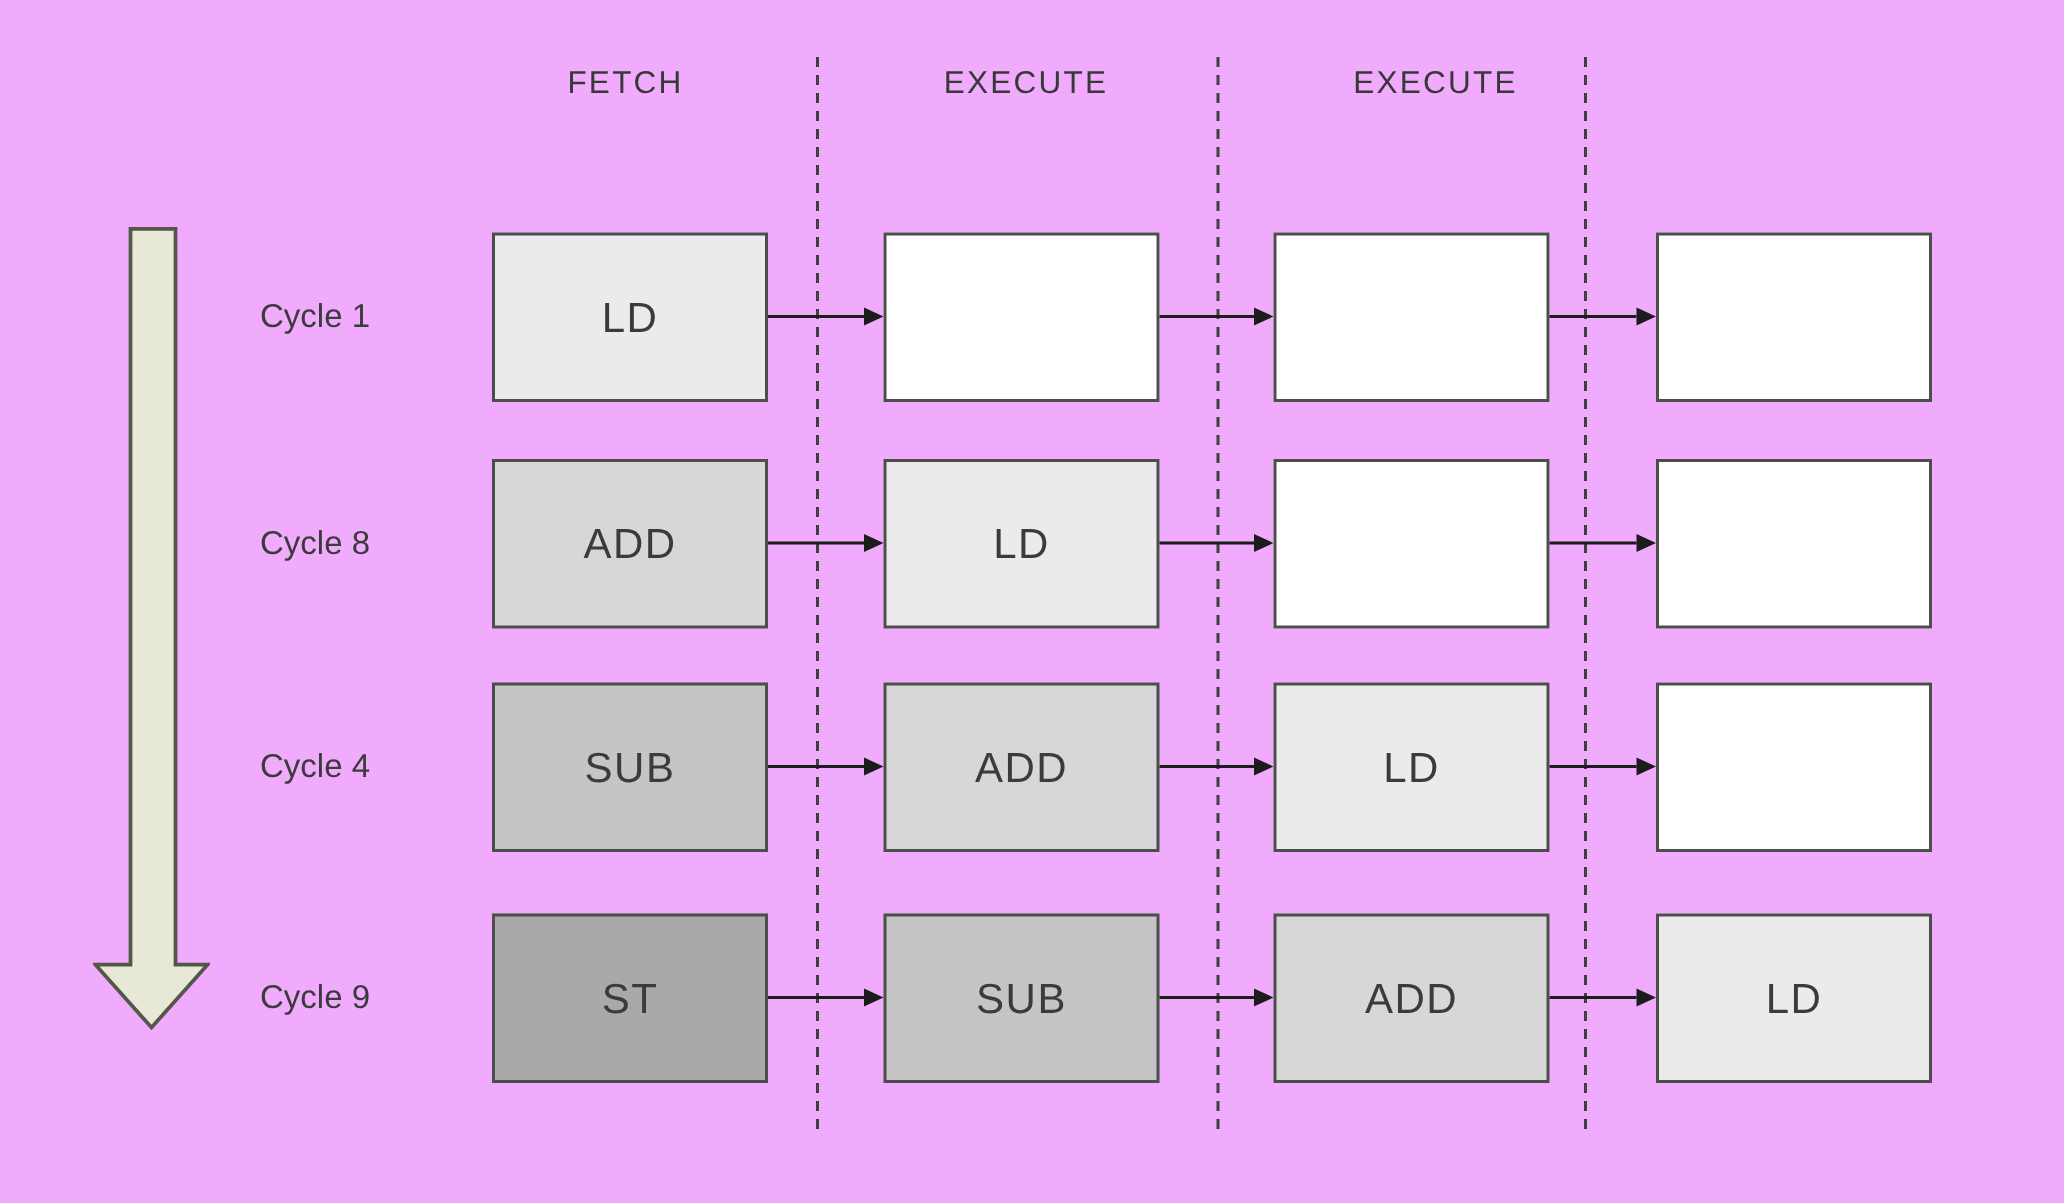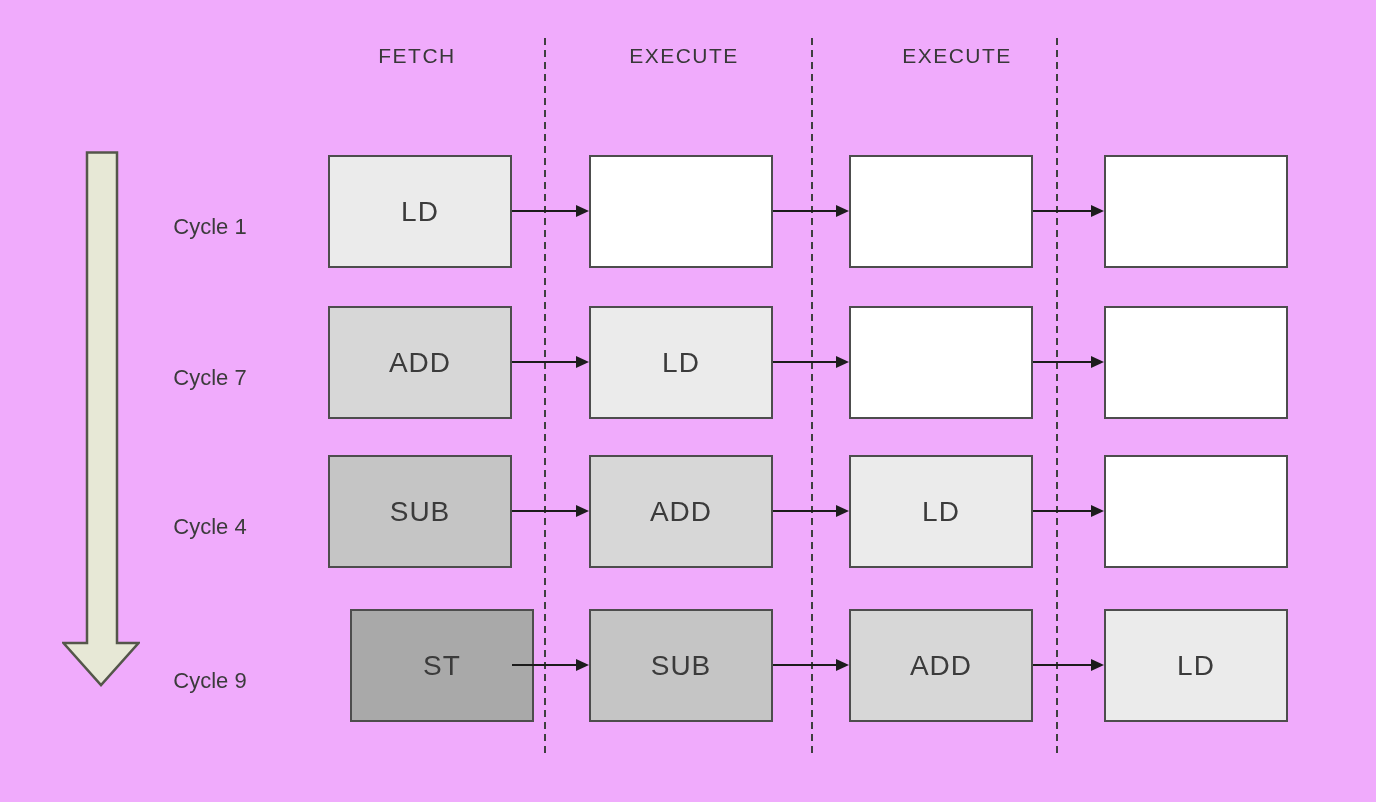--- a/index.html
+++ b/index.html
@@ -21,21 +21,21 @@
   
   .divider{
     position:absolute;top:38px;height:719px;width:2px;
     background:repeating-linear-gradient(to bottom,#3f3f3f 0 7px,transparent 7px 12px);
   }
   .d0{left:544px}.d1{left:811px}.d2{left:1056px}
   
   .cycle-label{
     position:absolute;left:140px;width:140px;
     text-align:center;
-    font-size:22px;color:#3b3b3b;margin-top:16px;
+    font-size:22px;color:#3b3b3b;
   }
   .y0{top:198px}.y1{top:349px}.y2{top:498px}.y3{top:652px}
   
   .cell{
     position:absolute;width:184px;height:113px;
     box-sizing:border-box;
     border:2px solid #4d4d4d;
     display:flex;align-items:center;justify-content:center;
   }
   .cell-label{
@@ -69,21 +69,21 @@
 
   <div class="divider d0"></div>
   <div class="divider d1"></div>
   <div class="divider d2"></div>
 
   <svg class="time-arrow" width="78" height="536" viewBox="0 0 78 536">
     <polygon points="25,1.5 55,1.5 55,492 76.5,492 39,534 1.5,492 25,492" fill="#e7e8d6" stroke="#54564a" stroke-width="2.5" stroke-linejoin="miter"></polygon>
   </svg>
 
   <div class="cycle-label y0">Cycle 1</div>
-  <div class="cycle-label y1">Cycle 7</div>
+  <div class="cycle-label y1">Cycle 8</div>
   <div class="cycle-label y2">Cycle 4</div>
   <div class="cycle-label y3">Cycle 9</div>
 
   <div class="cell c0 r0" style="background: rgb(235, 235, 235);">
     <span class="cell-label">LD</span>
   </div>
   <div class="cell c1 r0" style="background: rgb(255, 255, 255);">
     <span class="cell-label"></span>
   </div>
   <div class="cell c2 r0" style="background: rgb(255, 255, 255);">
@@ -112,21 +112,21 @@
   <div class="cell c1 r2" style="background: rgb(215, 215, 215);">
     <span class="cell-label">ADD</span>
   </div>
   <div class="cell c2 r2" style="background: rgb(235, 235, 235);">
     <span class="cell-label">LD</span>
   </div>
   <div class="cell c3 r2" style="background: rgb(255, 255, 255);">
     <span class="cell-label"></span>
   </div>
 
-  <div class="cell c0 r3" style="background: rgb(169, 169, 169); margin-left: 22px;">
+  <div class="cell c0 r3" style="background: rgb(169, 169, 169);">
     <span class="cell-label">ST</span>
   </div>
   <div class="cell c1 r3" style="background: rgb(197, 197, 197);">
     <span class="cell-label">SUB</span>
   </div>
   <div class="cell c2 r3" style="background: rgb(215, 215, 215);">
     <span class="cell-label">ADD</span>
   </div>
   <div class="cell c3 r3" style="background: rgb(235, 235, 235);">
     <span class="cell-label">LD</span>

